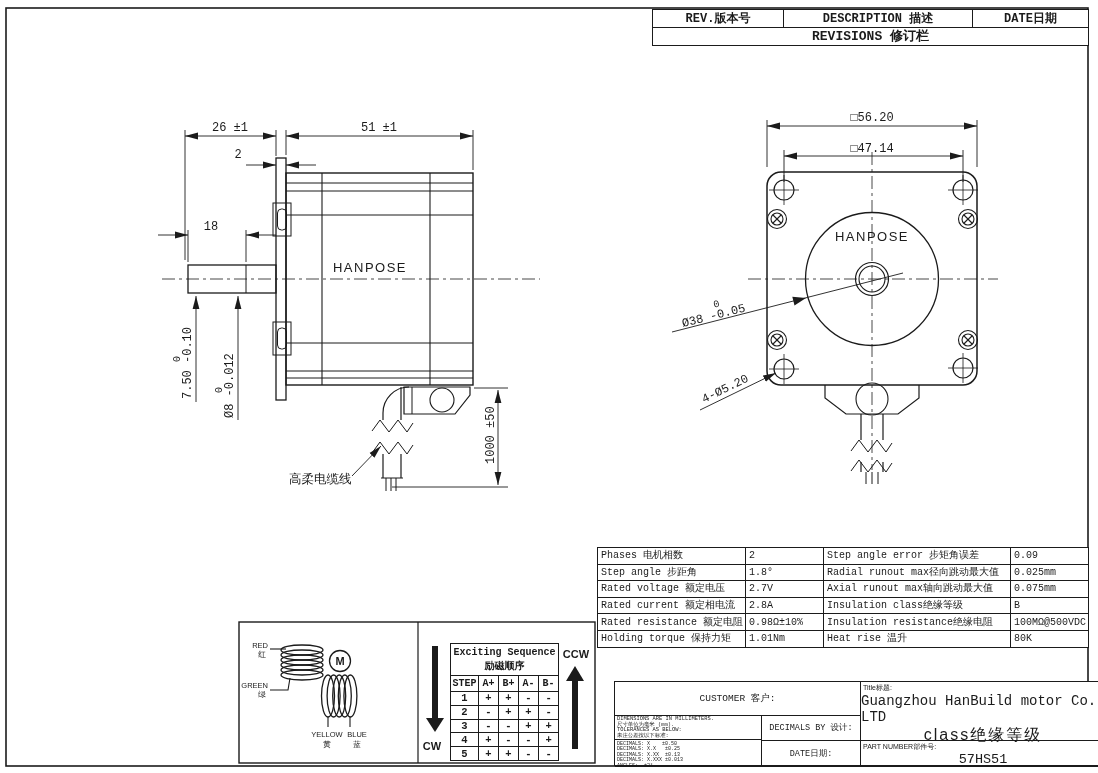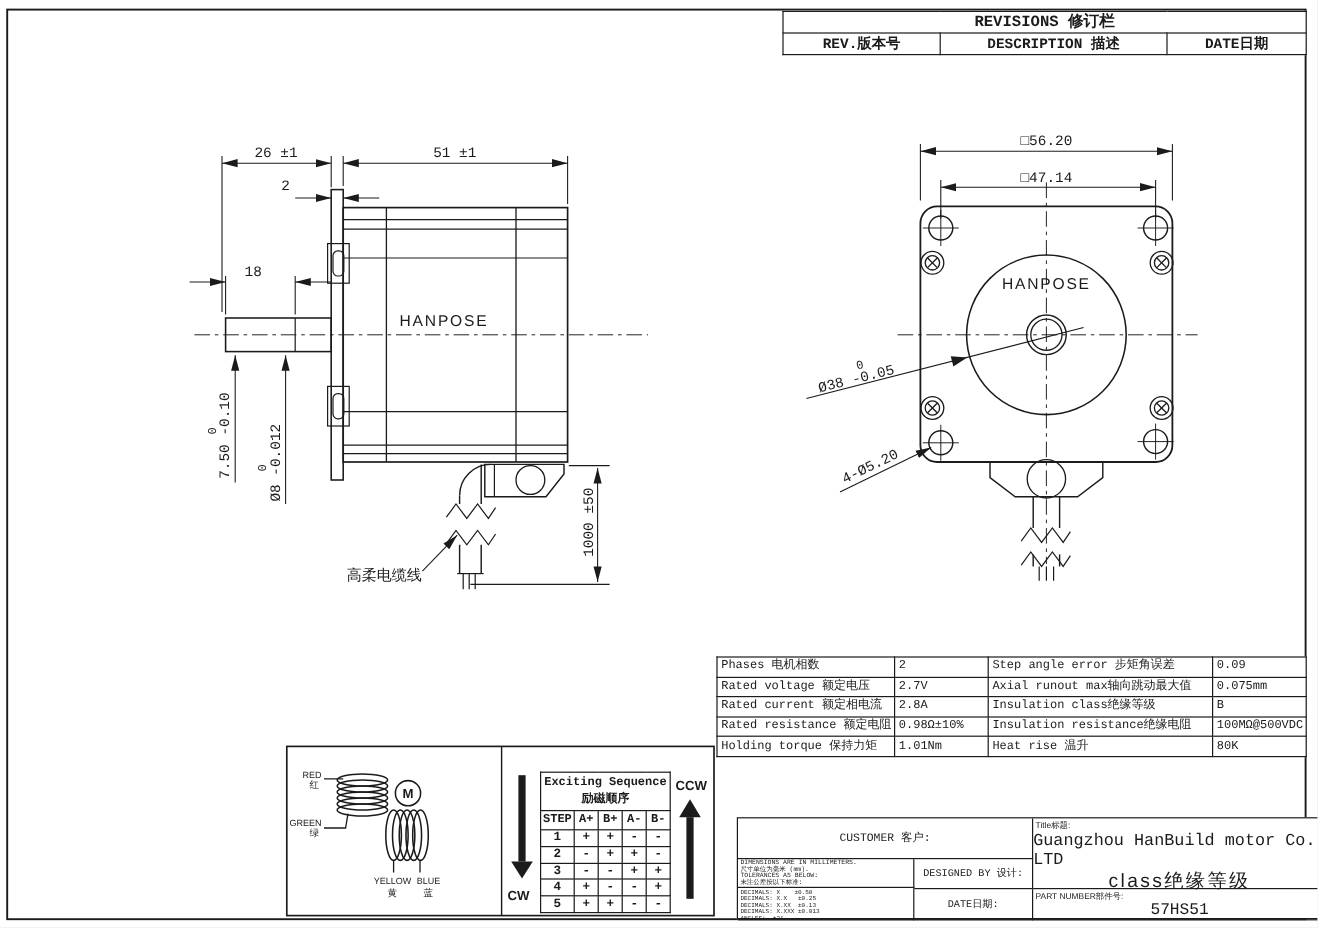--- a/index.html
+++ b/index.html
@@ -292,43 +292,49 @@
   </svg>
 
   <table id="revisions" class="htable">
     <colgroup>
         <col style="width:131px">
         <col style="width:189px">
         <col style="width:116px">
       </colgroup>
     <tbody>
         <tr>
-          <td colspan="3" class="rv-title">REVISIONS 修订栏</td>
-        </tr>
-    <tr>
       <td class="rv-head">REV.版本号</td>
       <td class="rv-head">DESCRIPTION 描述</td>
       <td class="rv-head">DATE日期</td>
     </tr>
+    <tr>
+          <td colspan="3" class="rv-title">REVISIONS 修订栏</td>
+        </tr>
   </tbody>
     </table>
 
   <table id="tech" class="htable">
     <colgroup>
         <col style="width:148px">
         <col style="width:78px">
         <col style="width:187px">
         <col style="width:78px">
       </colgroup>
     <tbody>
     <tr>
       <td>Phases 电机相数</td>
           <td>2</td>
       <td>Step angle error 步矩角误差</td>
           <td>0.09</td>
+    </tr>
+    <tr>
+      <td>Step angle 步距角</td>
+          <td>1.8°</td>
+      <td>Radial runout max径向跳动最大值</td>
+          <td>0.025mm</td>
     </tr>
     <tr>
       <td>Rated voltage 额定电压</td>
           <td>2.7V</td>
       <td>Axial runout max轴向跳动最大值</td>
           <td>0.075mm</td>
     </tr>
     <tr>
       <td>Rated current 额定相电流</td>
           <td>2.8A</td>
@@ -418,21 +424,21 @@
       <div>TOLERANCES AS BELOW:</div>
       <div>未注公差按以下标准:</div>
     </div>
     <div class="cell tb-decimals">
       <div>DECIMALS: X    ±0.50</div>
       <div>DECIMALS: X.X   ±0.25</div>
       <div>DECIMALS: X.XX  ±0.13</div>
       <div>DECIMALS: X.XXX ±0.013</div>
       <div>ANGLES:  ±2°</div>
     </div>
-    <div class="cell tb-designed">DESIGNED BY 设计:</div>
+    <div class="cell tb-designed">DECIMALS BY 设计:</div>
     <div class="cell tb-date">DATE日期:</div>
     <div class="cell tb-title">
       <div class="lbl">Title标题:</div>
       <div class="tb-company-en">Guangzhou HanBuild motor Co. LTD</div>
       <div class="tb-company-cn">class绝缘等级</div>
     </div>
     <div class="cell tb-part">
       <div class="lbl">PART NUMBER部件号:</div>
       <div class="tb-part-num">57HS51</div>
     </div>

